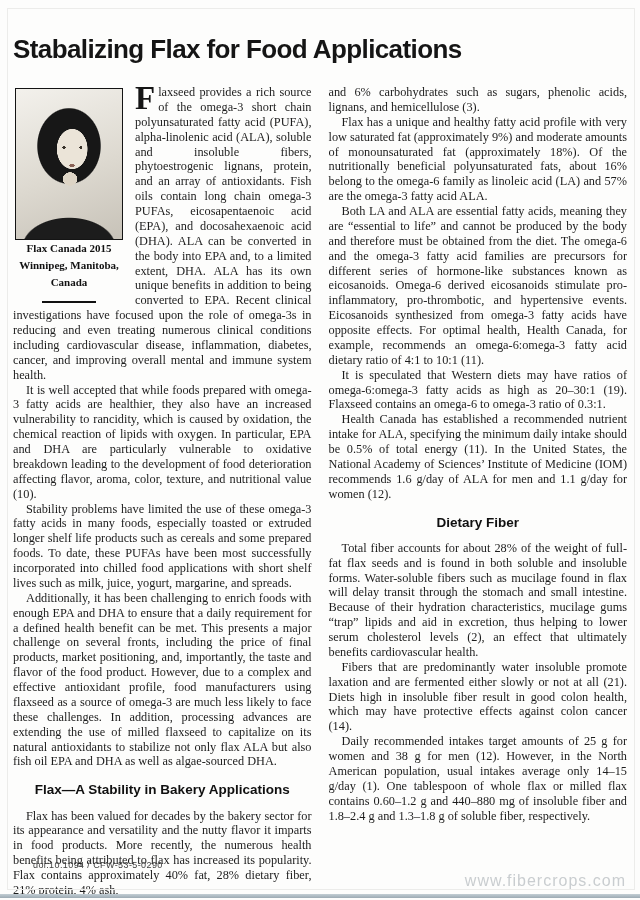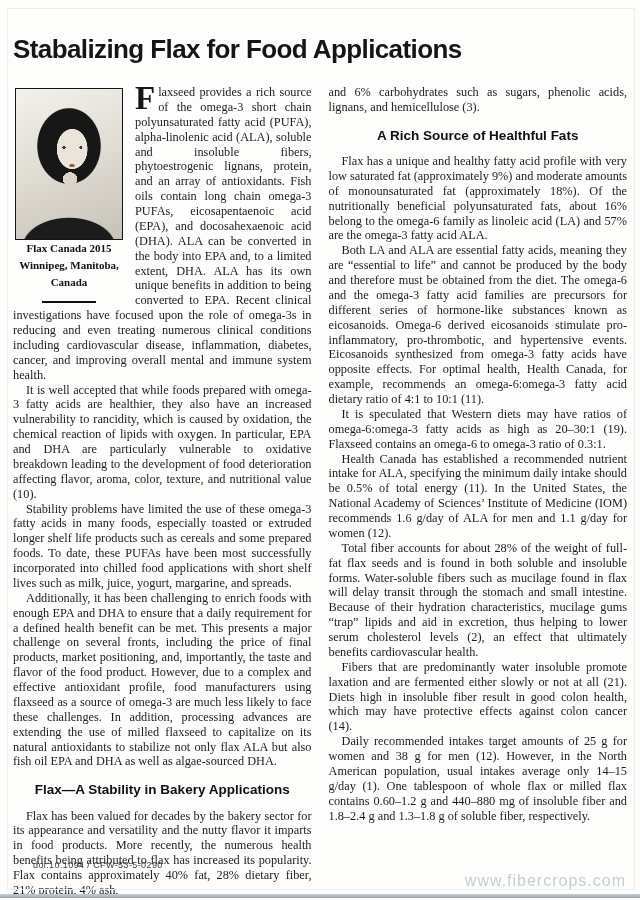--- a/index.html
+++ b/index.html
@@ -141,26 +141,26 @@
       <p class="body-p">Additionally, it has been challenging to enrich foods with enough EPA and DHA to ensure that a daily requirement for a defined health benefit can be met. This presents a major challenge on several fronts, including the price of final products, market positioning, and, importantly, the taste and flavor of the food product. However, due to a complex and effective antioxidant profile, food manufacturers using flaxseed as a source of omega-3 are much less likely to face these challenges. In addition, processing advances are extending the use of milled flaxseed to capitalize on its natural antioxidants to stabilize not only flax ALA but also fish oil EPA and DHA as well as algae-sourced DHA.</p>
 
       <div class="section-heading">Flax—A Stability in Bakery Applications</div>
 
       <p class="body-p">Flax has been valued for decades by the bakery sector for its appearance and versatility and the nutty flavor it imparts in food products. More recently, the numerous health benefits being attributed to flax has increased its popularity. Flax contains approximately 40% fat, 28% dietary fiber, 21% protein, 4% ash,</p>
     </div>
 
     <div class="col">
       <p class="body-p noindent">and 6% carbohydrates such as sugars, phenolic acids, lignans, and hemicellulose (3).</p>
 
-      <div class="section-heading">A Rich Source of Healthful Fats</div>
       <p class="body-p">Flax has a unique and healthy fatty acid profile with very low saturated fat (approximately 9%) and moderate amounts of monounsaturated fat (approximately 18%). Of the nutritionally beneficial polyunsaturated fats, about 16% belong to the omega-6 family as linoleic acid (LA) and 57% are the omega-3 fatty acid ALA.</p>
       <p class="body-p">Both LA and ALA are essential fatty acids, meaning they are “essential to life” and cannot be produced by the body and therefore must be obtained from the diet. The omega-6 and the omega-3 fatty acid families are precursors for different series of hormone-like substances known as eicosanoids. Omega-6 derived eicosanoids stimulate pro-inflammatory, pro-thrombotic, and hypertensive events. Eicosanoids synthesized from omega-3 fatty acids have opposite effects. For optimal health, Health Canada, for example, recommends an omega-6:omega-3 fatty acid dietary ratio of 4:1 to 10:1 (11).</p>
       <p class="body-p">It is speculated that Western diets may have ratios of omega-6:omega-3 fatty acids as high as 20–30:1 (19). Flaxseed contains an omega-6 to omega-3 ratio of 0.3:1.</p>
       <p class="body-p">Health Canada has established a recommended nutrient intake for ALA, specifying the minimum daily intake should be 0.5% of total energy (11). In the United States, the National Academy of Sciences’ Institute of Medicine (IOM) recommends 1.6 g/day of ALA for men and 1.1 g/day for women (12).</p>
 
+      <div class="section-heading">Dietary Fiber</div>
       <p class="body-p">Total fiber accounts for about 28% of the weight of full-fat flax seeds and is found in both soluble and insoluble forms. Water-soluble fibers such as mucilage found in flax will delay transit through the stomach and small intestine. Because of their hydration characteristics, mucilage gums “trap” lipids and aid in excretion, thus helping to lower serum cholesterol levels (2), an effect that ultimately benefits cardiovascular health.</p>
       <p class="body-p">Fibers that are predominantly water insoluble promote laxation and are fermented either slowly or not at all (21). Diets high in insoluble fiber result in good colon health, which may have protective effects against colon cancer (14).</p>
       <p class="body-p">Daily recommended intakes target amounts of 25 g for women and 38 g for men (12). However, in the North American population, usual intakes average only 14–15 g/day (1). One tablespoon of whole flax or milled flax contains 0.60–1.2 g and 440–880 mg of insoluble fiber and 1.8–2.4 g and 1.3–1.8 g of soluble fiber, respectively.</p>
 
 
     </div>
 
   </div>
 
   <div class="doi">doi:10.1094 / CFW-53-5-0290</div>

